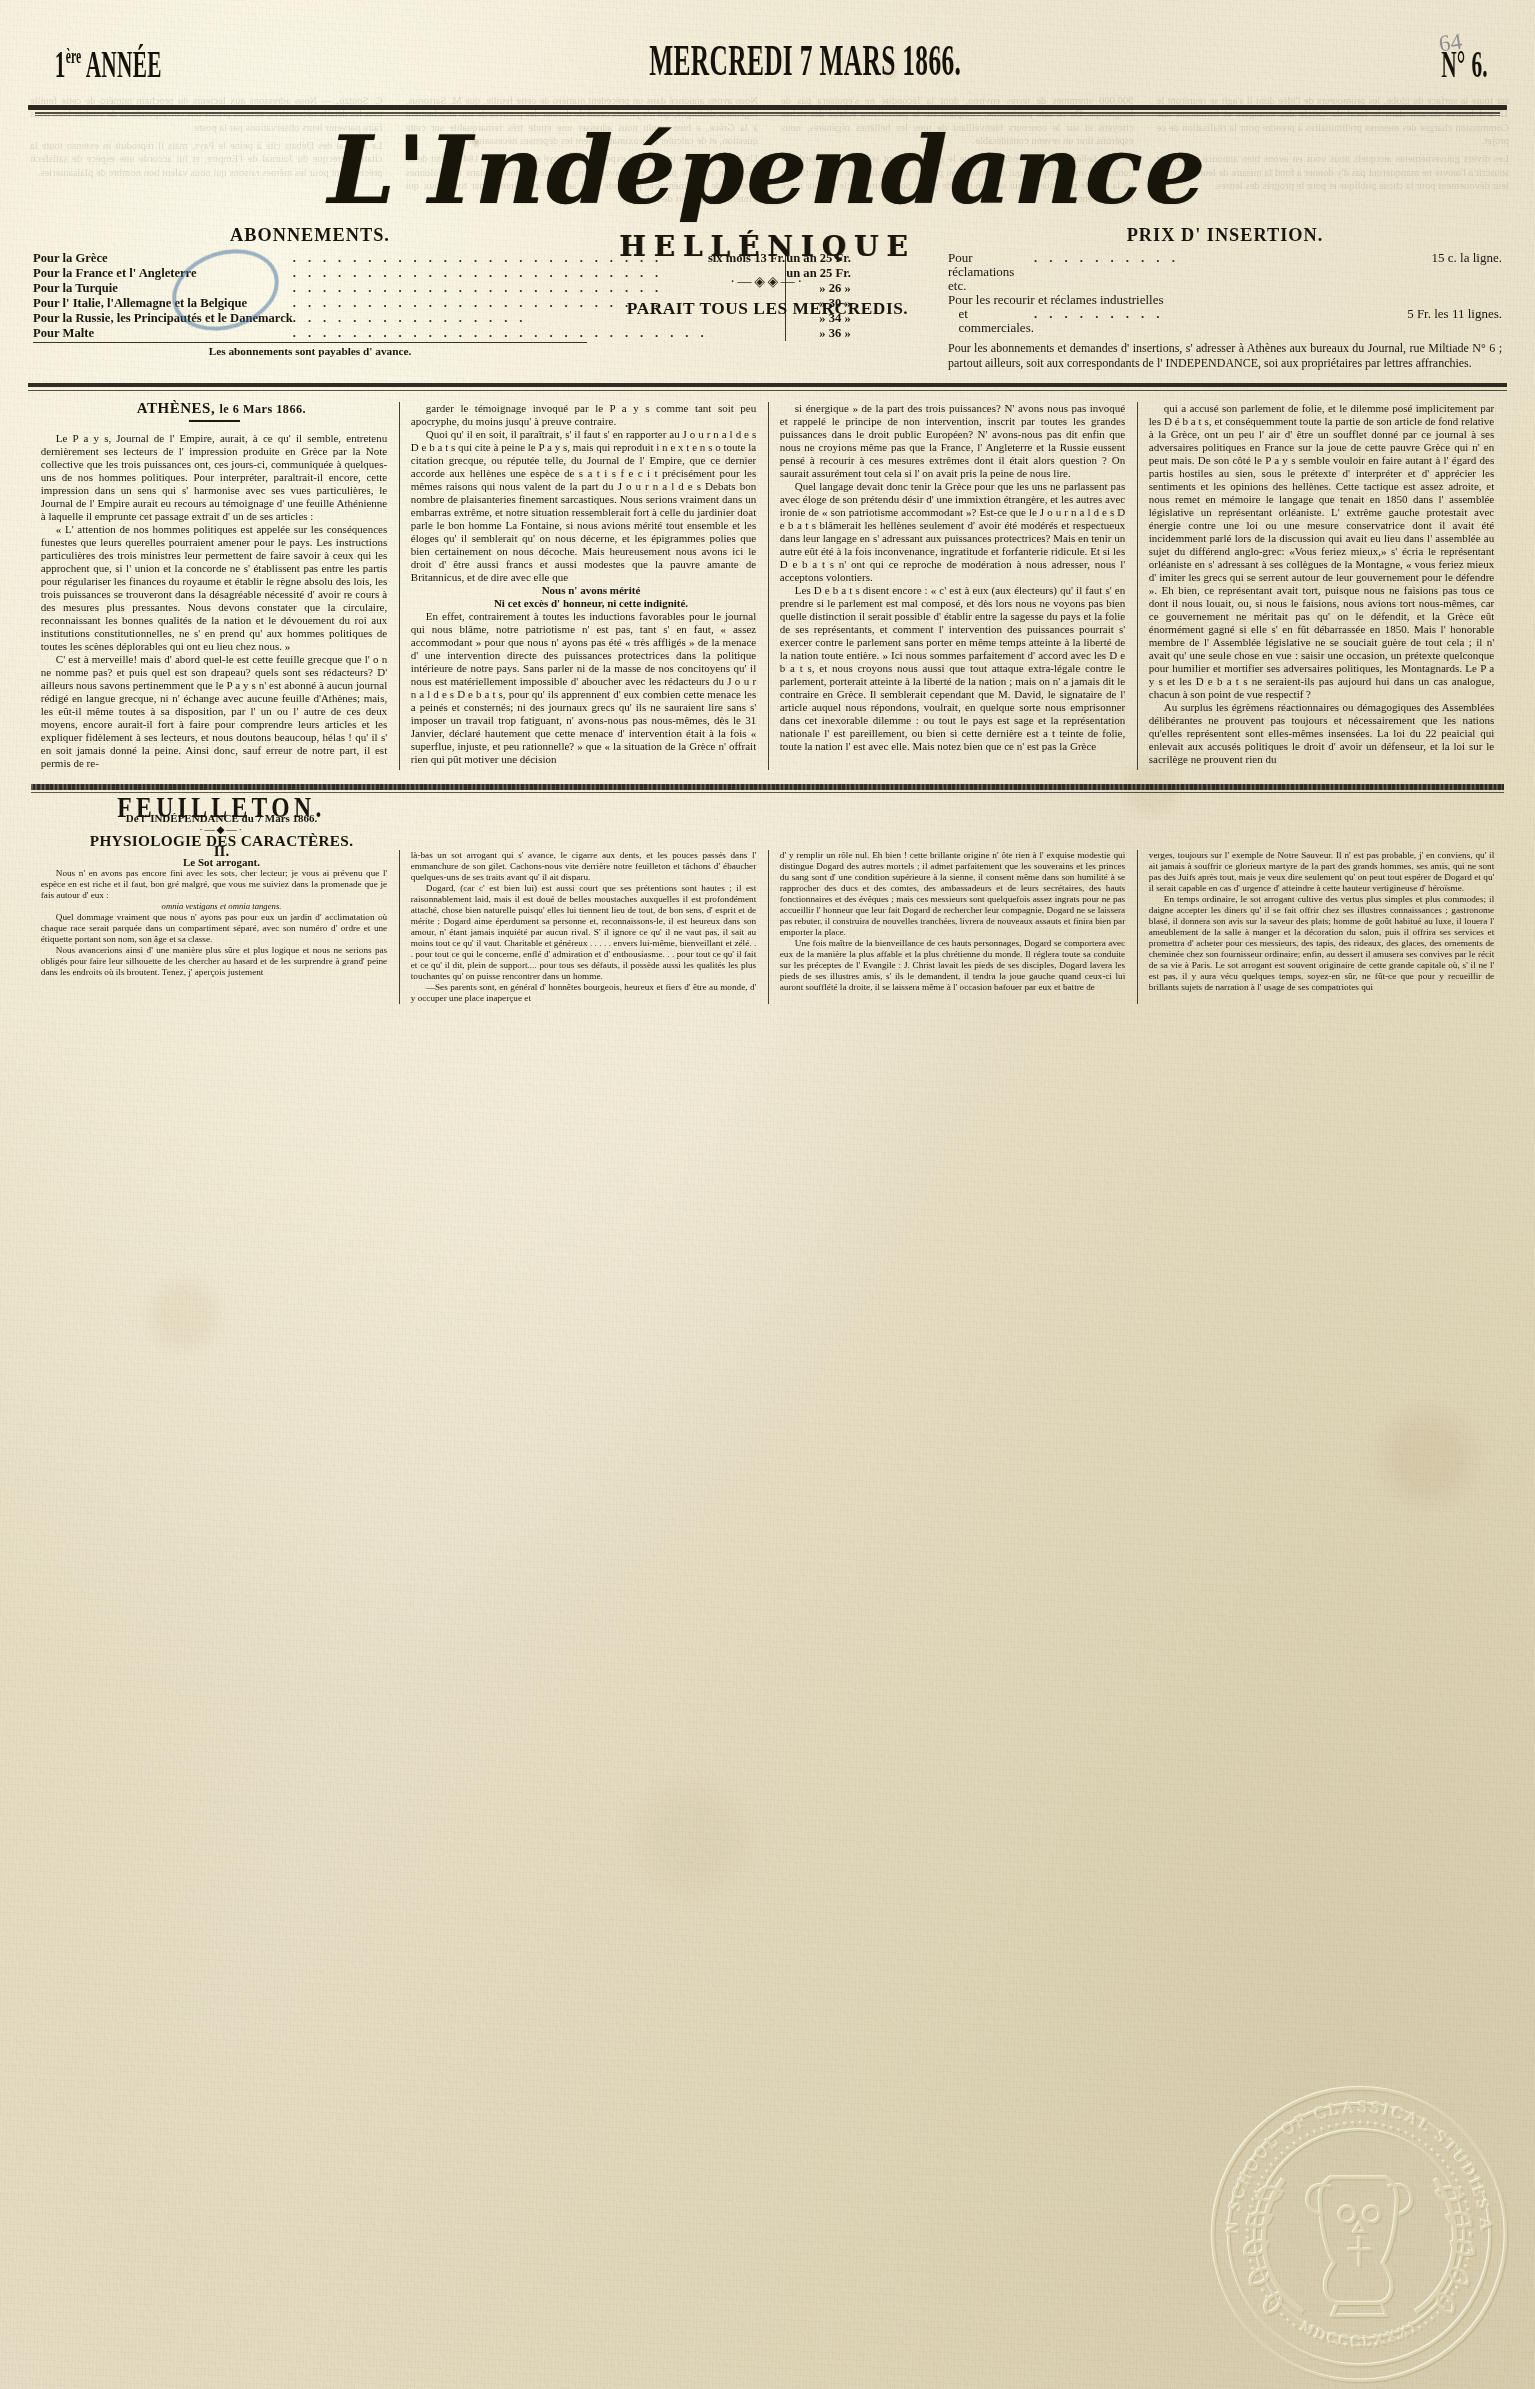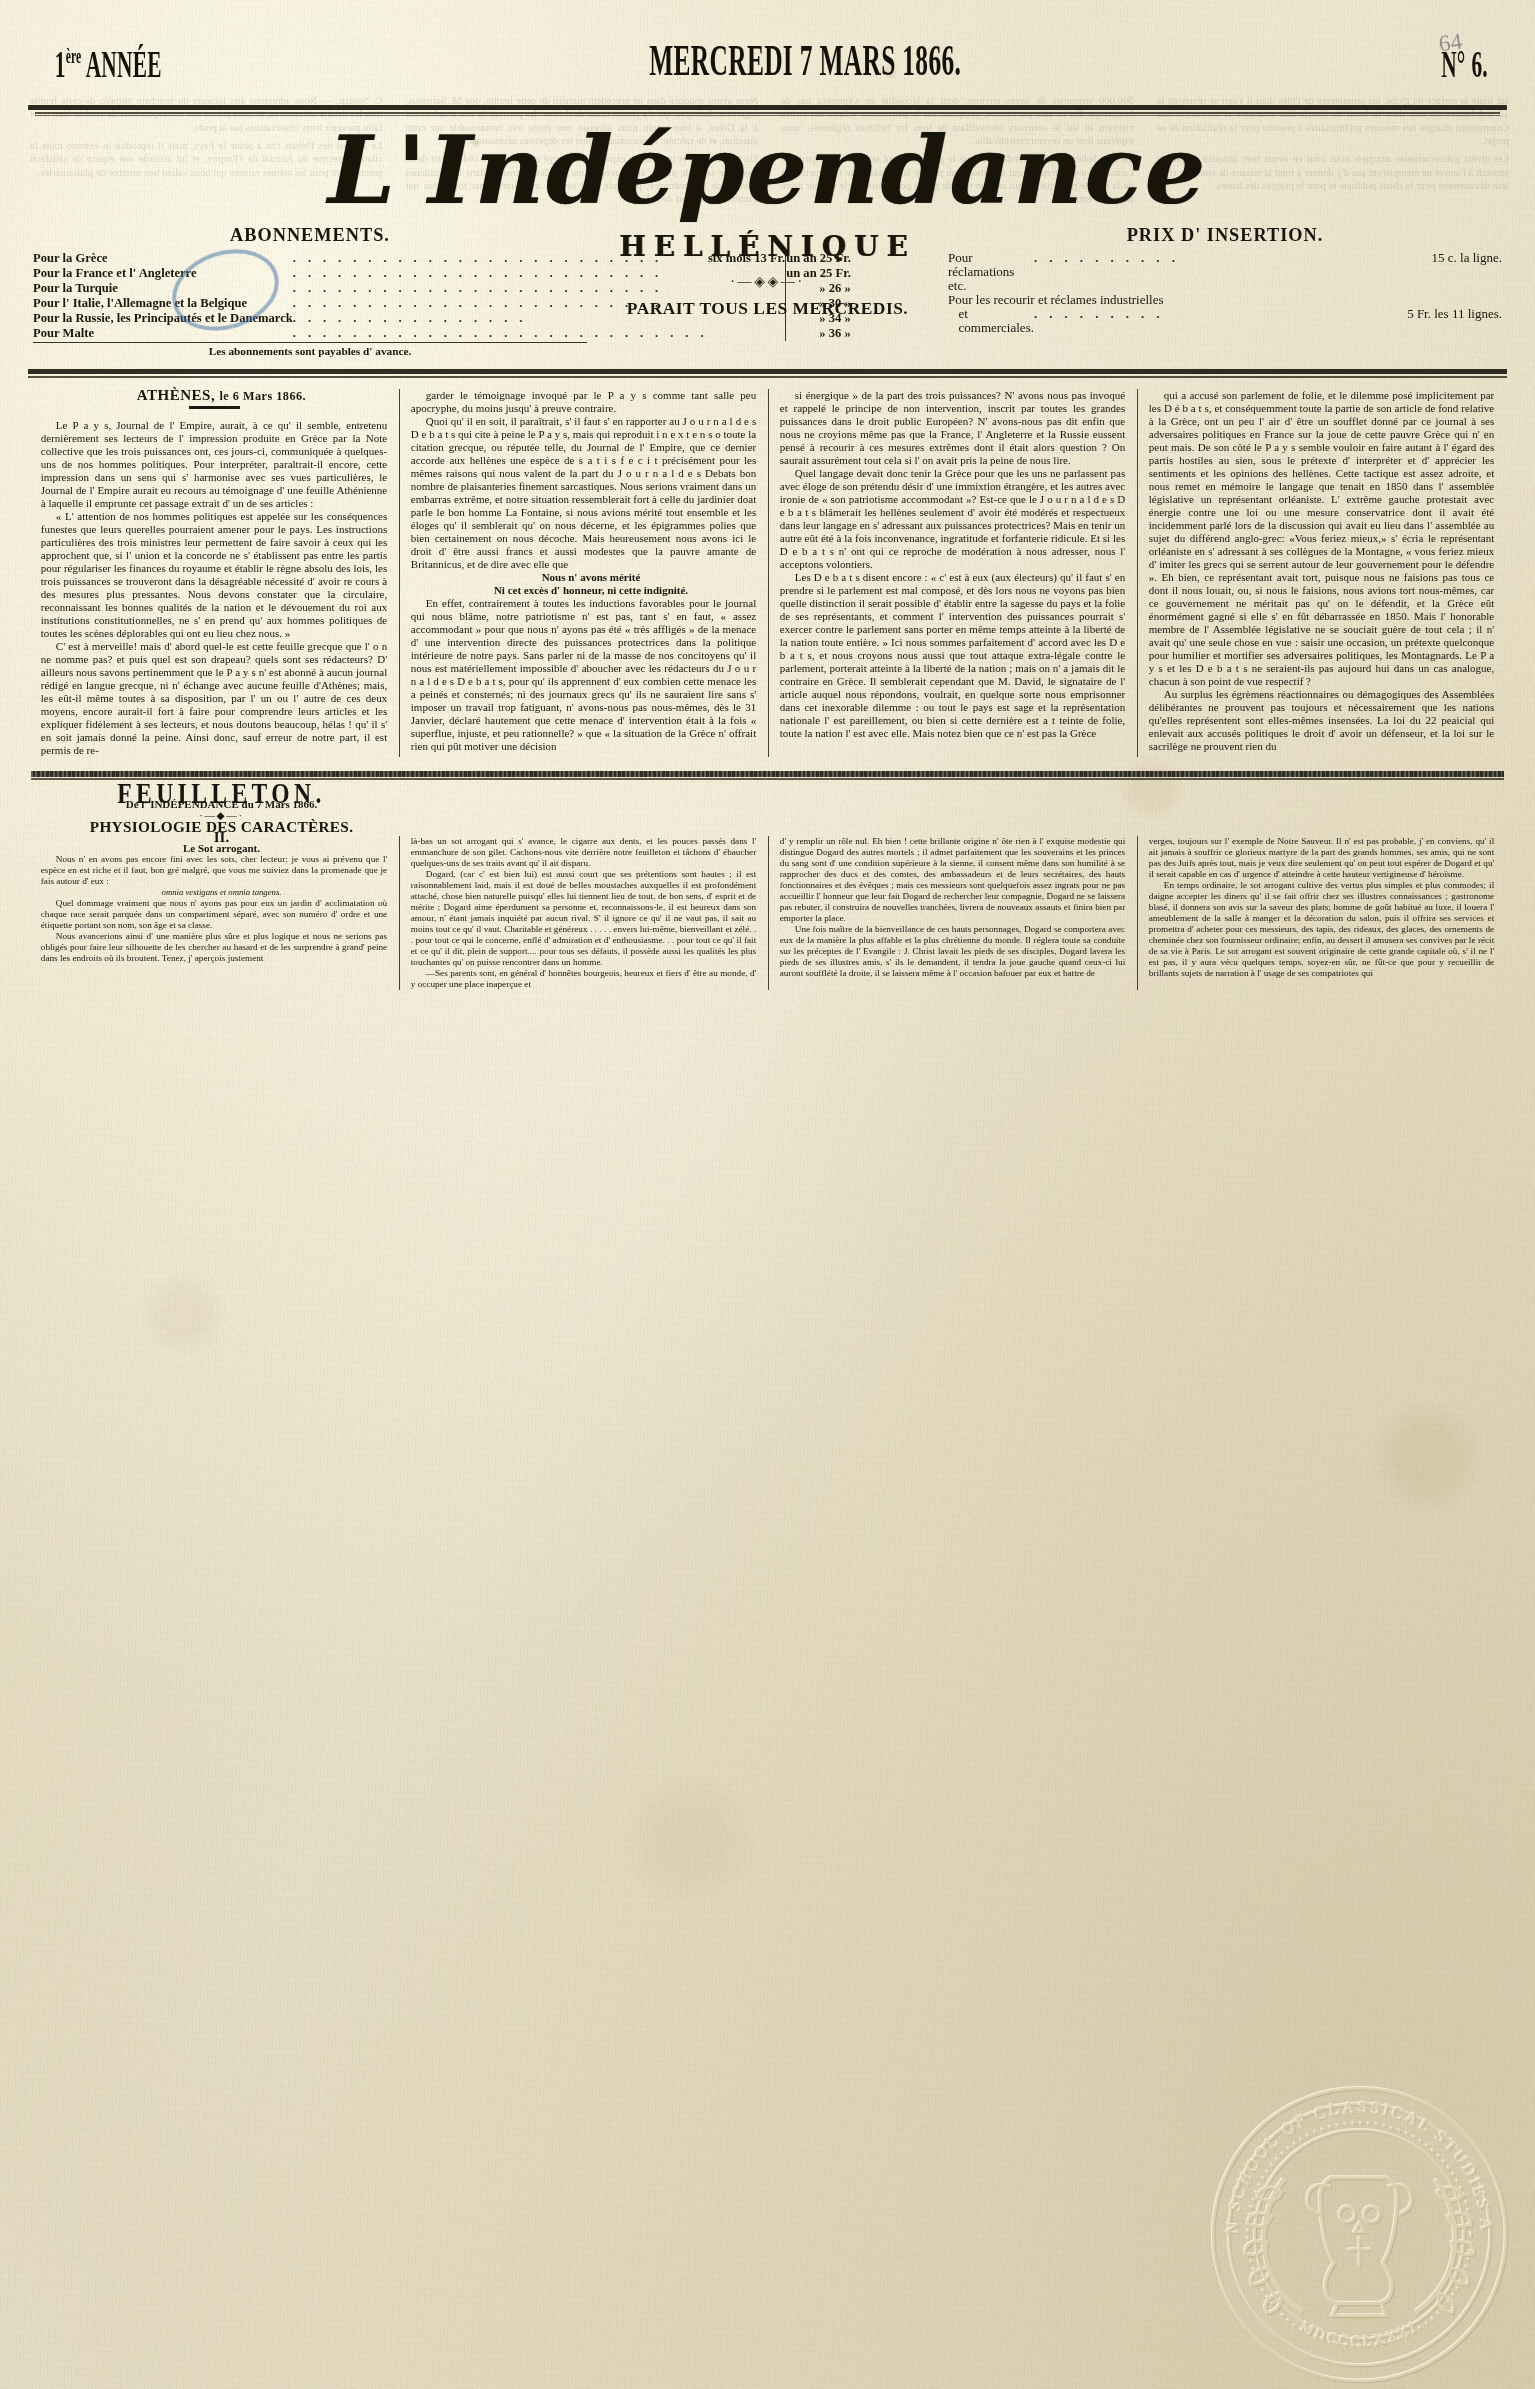--- a/index.html
+++ b/index.html
@@ -300,20 +300,21 @@
           </tr>
           <tr>
             <td style="padding-left:10.5px">et commerciales.</td>
             <td class="dots">
                   <span>. . . . . . . . .</span>
                 </td>
             <td style="text-align:right;white-space:nowrap">5 Fr. les 11 lignes.</td>
           </tr>
         </tbody>
           </table>
+        <p class="addr">Pour les abonnements et demandes d' insertions, s' adresser à Athènes aux bureaux du Journal, rue Miltiade N° 6 ; partout ailleurs, soit aux correspondants de l' INDEPENDANCE, soi aux propriétaires par lettres affranchies.</p>
       </div>
 
     </div>
 
     <div class="rule-masthead-bot"></div>
     <div class="rule-masthead-bot2"></div>
 
     <div class="cols">
 
       <div class="col">
@@ -321,21 +322,21 @@
           <span>ATHÈNES,</span>
           <span class="sm">le 6 Mars 1866.</span>
         </p>
         <div class="dash-c"></div>
         <p>Le P a y s, Journal de l' Empire, aurait, à ce qu' il semble, entretenu dernièrement ses lecteurs de l' impression produite en Grèce par la Note collective que les trois puissances ont, ces jours-ci, communiquée à quelques-uns de nos hommes politiques. Pour interpréter, paraltrait-il encore, cette impression dans un sens qui s' harmonise avec ses vues particulières, le Journal de l' Empire aurait eu recours au témoignage d' une feuille Athénienne à laquelle il emprunte cet passage extrait d' un de ses articles :</p>
         <p>« L' attention de nos hommes politiques est appelée sur les conséquences funestes que leurs querelles pourraient amener pour le pays. Les instructions particulières des trois ministres leur permettent de faire savoir à ceux qui les approchent que, si l' union et la concorde ne s' établissent pas entre les partis pour régulariser les finances du royaume et établir le règne absolu des lois, les trois puissances se trouveront dans la désagréable nécessité d' avoir re cours à des mesures plus pressantes. Nous devons constater que la circulaire, reconnaissant les bonnes qualités de la nation et le dévouement du roi aux institutions constitutionnelles, ne s' en prend qu' aux hommes politiques de toutes les scènes déplorables qui ont eu lieu chez nous. »</p>
         <p>C' est à merveille! mais d' abord quel-le est cette feuille grecque que l' o n ne nomme pas? et puis quel est son drapeau? quels sont ses rédacteurs? D' ailleurs nous savons pertinemment que le P a y s n' est abonné à aucun journal rédigé en langue grecque, ni n' échange avec aucune feuille d'Athènes; mais, les eût-il même toutes à sa disposition, par l' un ou l' autre de ces deux moyens, encore aurait-il fort à faire pour comprendre leurs articles et les expliquer fidèlement à ses lecteurs, et nous doutons beaucoup, hélas ! qu' il s' en soit jamais donné la peine. Ainsi donc, sauf erreur de notre part, il est permis de re-</p>
       </div>
 
       <div class="col">
-        <p>garder le témoignage invoqué par le P a y s comme tant salle peu apocryphe, du moins jusqu' à preuve contraire.</p>
+        <p>garder le témoignage invoqué par le P a y s comme tant soit peu apocryphe, du moins jusqu' à preuve contraire.</p>
         <p>Quoi qu' il en soit, il paraîtrait, s' il faut s' en rapporter au J o u r n a l  d e s  D e b a t s qui cite à peine le P a y s, mais qui reproduit i n  e x t e n s o toute la citation grecque, ou réputée telle, du Journal de l' Empire, que ce dernier accorde aux hellènes une espèce de s a t i s f e c i t précisément pour les mêmes raisons qui nous valent de la part du J o u r n a l  d e s  Debats bon nombre de plaisanteries finement sarcastiques. Nous serions vraiment dans un embarras extrême, et notre situation ressemblerait fort à celle du jardinier doat parle le bon homme La Fontaine, si nous avions mérité tout ensemble et les éloges qu' il semblerait qu' on nous décerne, et les épigrammes polies que bien certainement on nous décoche. Mais heureusement nous avons ici le droit d' être aussi francs et aussi modestes que la pauvre amante de Britannicus, et de dire avec elle que</p>
         <p class="ctr">Nous n' avons mérité</p>
         <p class="ctr">Ni cet excès d' honneur, ni cette indignité.</p>
         <p>En effet, contrairement à toutes les inductions favorables pour le journal qui nous blâme, notre patriotisme n' est pas, tant s' en faut, « assez accommodant » pour que nous n' ayons pas été « très affligés » de la menace d' une intervention directe des puissances protectrices dans la politique intérieure de notre pays. Sans parler ni de la masse de nos concitoyens qu' il nous est matériellement impossible d' aboucher avec les rédacteurs du J o u r n a l  d e s  D e b a t s, pour qu' ils apprennent d' eux combien cette menace les a peinés et consternés; ni des journaux grecs qu' ils ne sauraient lire sans s' imposer un travail trop fatiguant, n' avons-nous pas nous-mêmes, dès le 31 Janvier, déclaré hautement que cette menace d' intervention était à la fois « superflue, injuste, et peu rationnelle? » que « la situation de la Grèce n' offrait rien qui pût motiver une décision</p>
       </div>
 
       <div class="col">
         <p>si énergique » de la part des trois puissances? N' avons nous pas invoqué et rappelé le principe de non intervention, inscrit par toutes les grandes puissances dans le droit public Européen? N' avons-nous pas dit enfin que nous ne croyions même pas que la France, l' Angleterre et la Russie eussent pensé à recourir à ces mesures extrêmes dont il était alors question ? On saurait assurément tout cela si l' on avait pris la peine de nous lire.</p>
         <p>Quel langage devait donc tenir la Grèce pour que les uns ne parlassent pas avec éloge de son prétendu désir d' une immixtion étrangère, et les autres avec ironie de « son patriotisme accommodant »? Est-ce que le J o u r n a l  d e s  D e b a t s blâmerait les hellènes seulement d' avoir été modérés et respectueux dans leur langage en s' adressant aux puissances protectrices? Mais en tenir un autre eût été à la fois inconvenance, ingratitude et forfanterie ridicule. Et si les D e b a t s n' ont qui ce reproche de modération à nous adresser, nous l' acceptons volontiers.</p>
         <p>Les D e b a t s disent encore : « c' est à eux (aux électeurs) qu' il faut s' en prendre si le parlement est mal composé, et dès lors nous ne voyons pas bien quelle distinction il serait possible d' établir entre la sagesse du pays et la folie de ses représentants, et comment l' intervention des puissances pourrait s' exercer contre le parlement sans porter en même temps atteinte à la liberté de la nation toute entière. » Ici nous sommes parfaitement d' accord avec les D e b a t s, et nous croyons nous aussi que tout attaque extra-légale contre le parlement, porterait atteinte à la liberté de la nation ; mais on n' a jamais dit le contraire en Grèce. Il semblerait cependant que M. David, le signataire de l' article auquel nous répondons, voulrait, en quelque sorte nous emprisonner dans cet inexorable dilemme : ou tout le pays est sage et la représentation nationale l' est pareillement, ou bien si cette dernière est a t teinte de folie, toute la nation l' est avec elle. Mais notez bien que ce n' est pas la Grèce</p>

